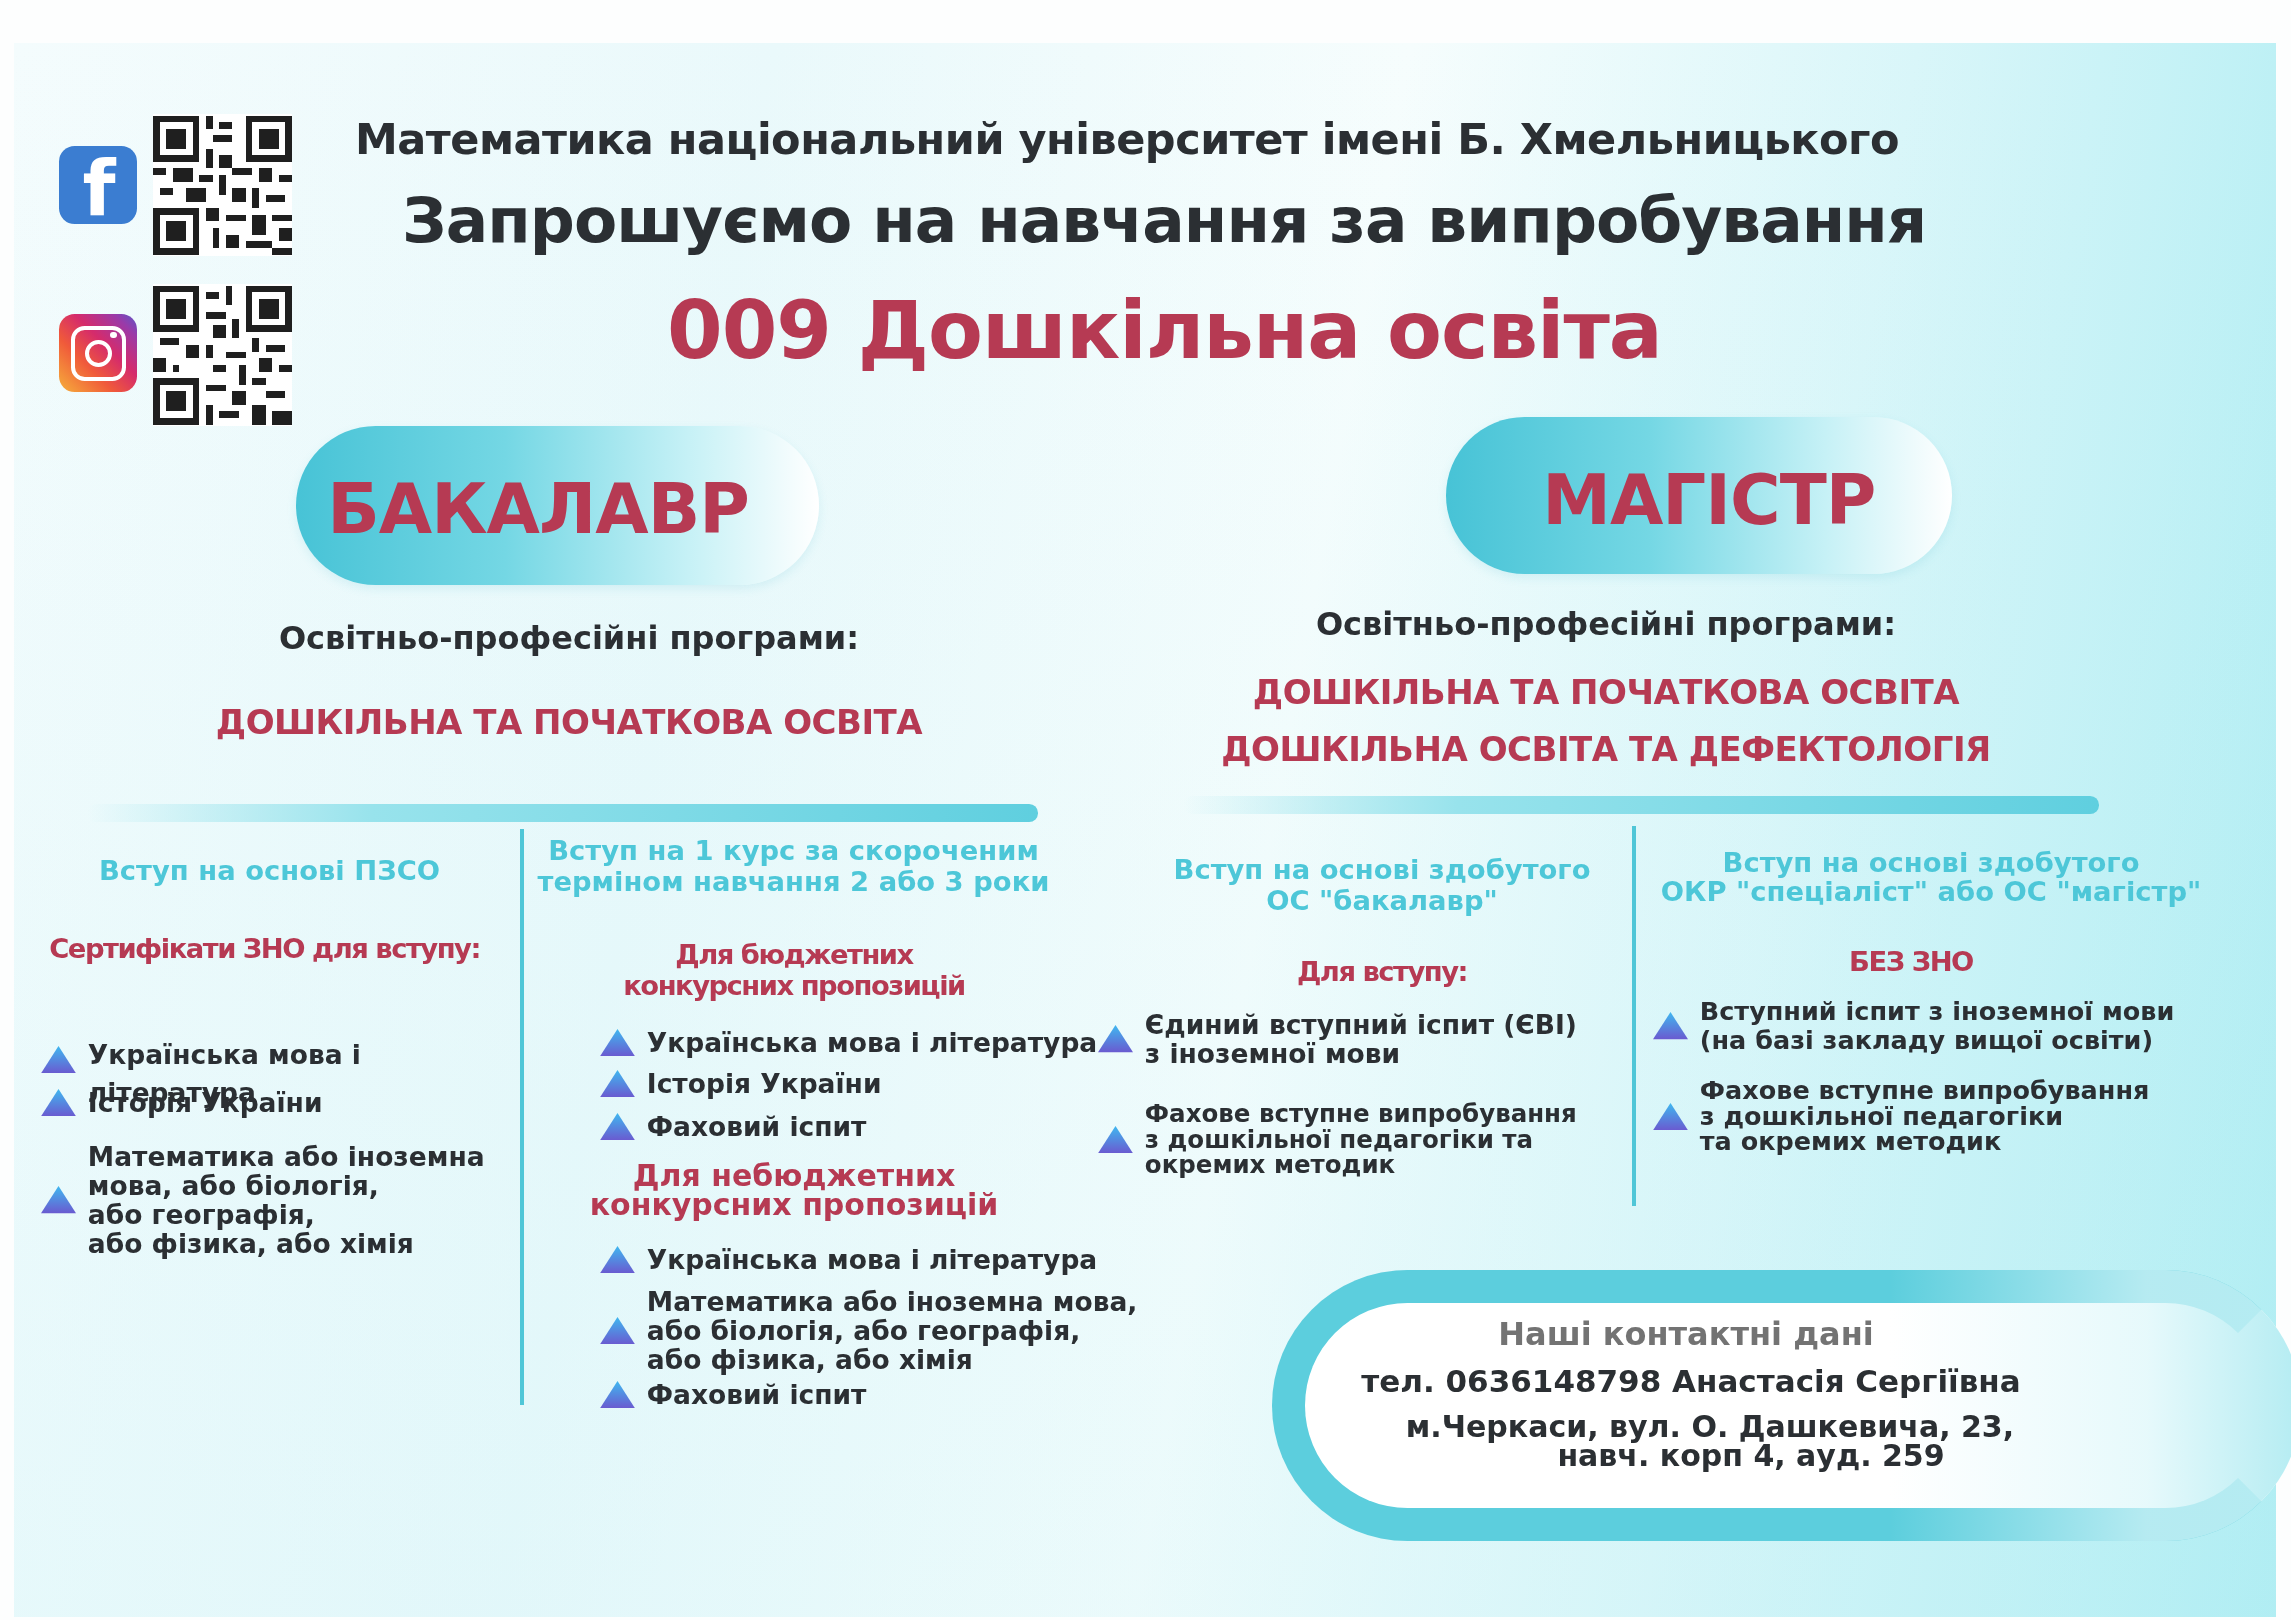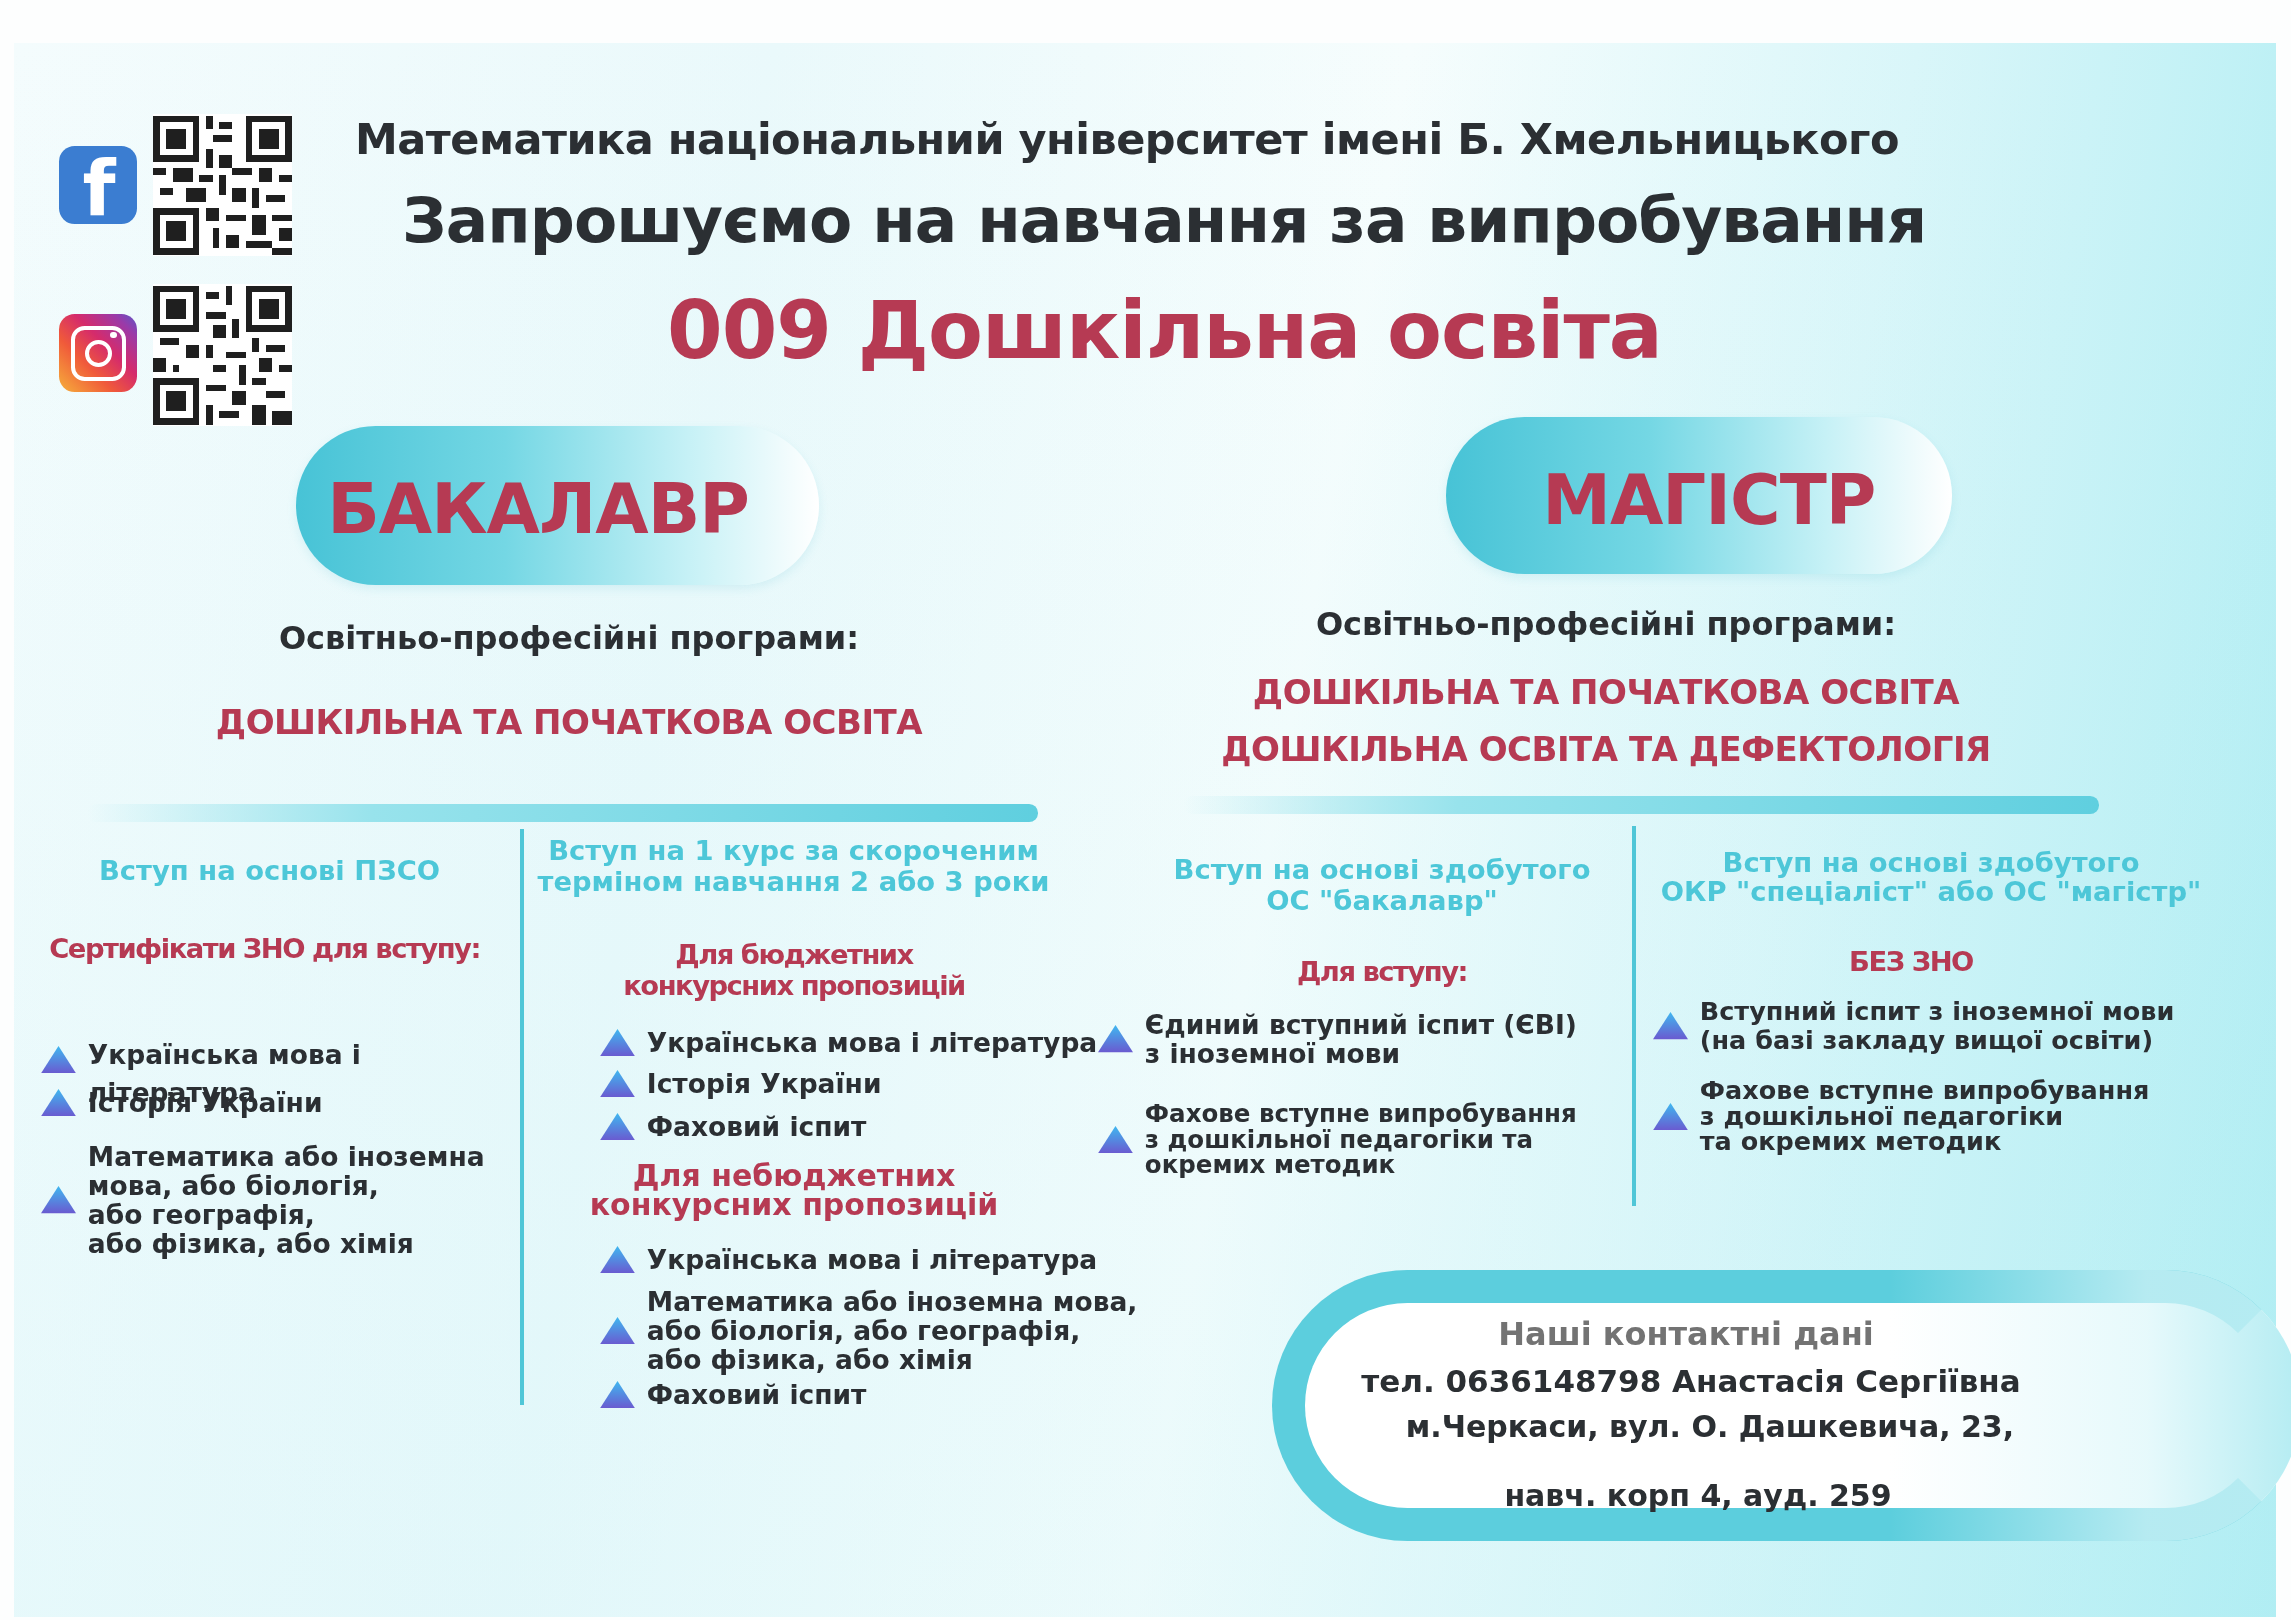--- a/index.html
+++ b/index.html
@@ -326,14 +326,14 @@
   <div class="item-text" style="font-size:25.5px; line-height:25.5px;">Фахове вступне випробування
 з дошкільної педагогіки
 та окремих методик</div>
 </div>
 
 <div class="contact-pill"></div>
 <div class="contact-fade"></div>
 <div class="abs center contact-title" style="left:1343px; width:686px; top:1315px;">Наші контактні дані</div>
 <div class="abs center contact-line" style="left:1343px; width:696px; top:1368px; font-size:31px;">тел. 0636148798 Анастасія Сергіївна</div>
 <div class="abs center contact-line" style="left:1367px; width:686px; top:1413px;">м.Черкаси, вул. О. Дашкевича, 23,</div>
-<div class="abs center contact-line" style="left:1394px; width:608px; top:1442px;margin-top:40px;">навч. корп 4, ауд. 259</div>
+<div class="abs center contact-line" style="left:1447px; width:608px; top:1442px;">навч. корп 4, ауд. 259</div>
 
 
 </body></html>

